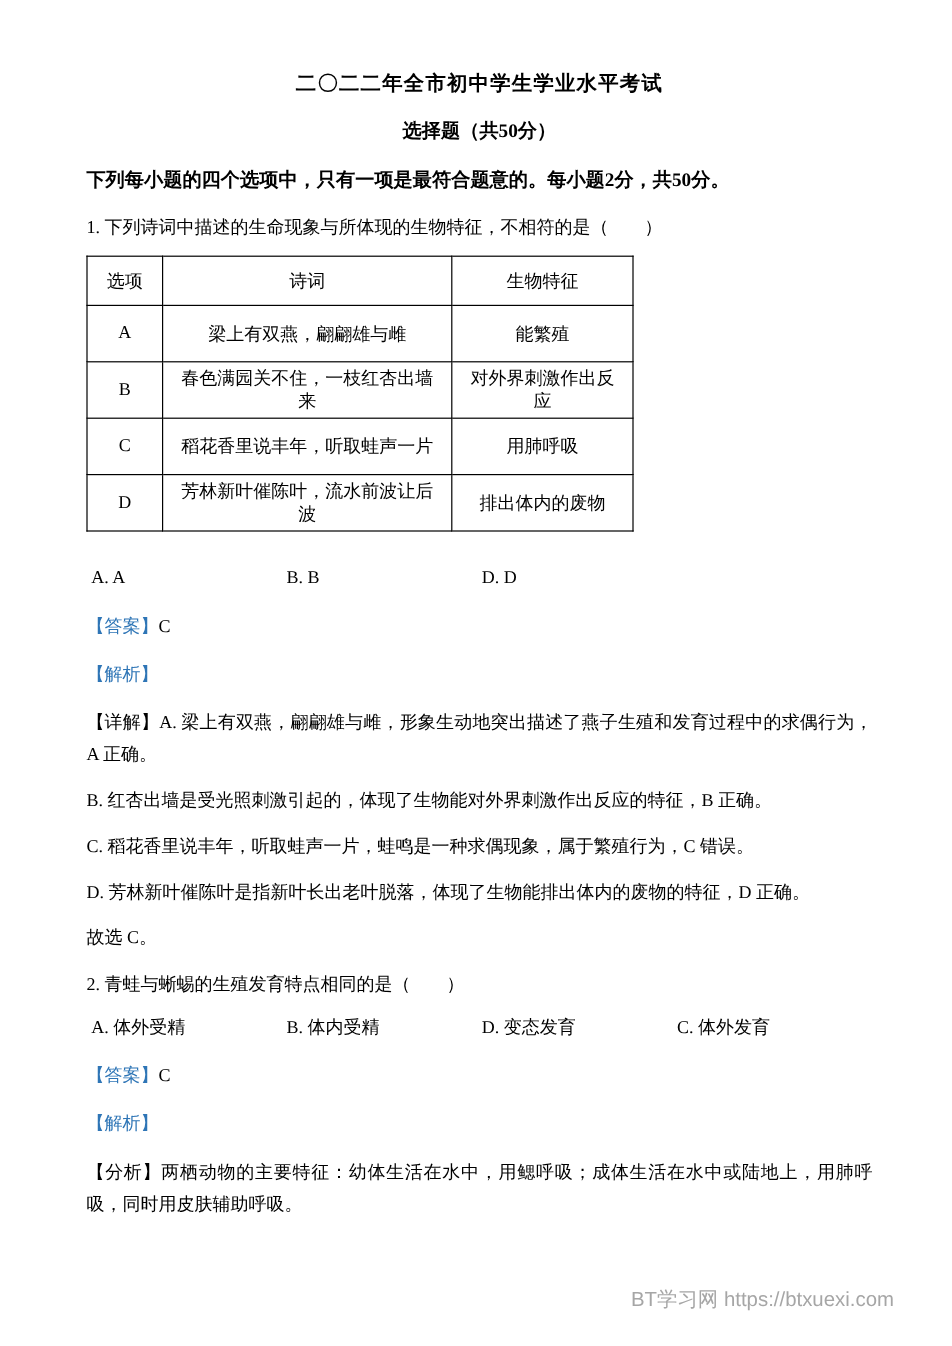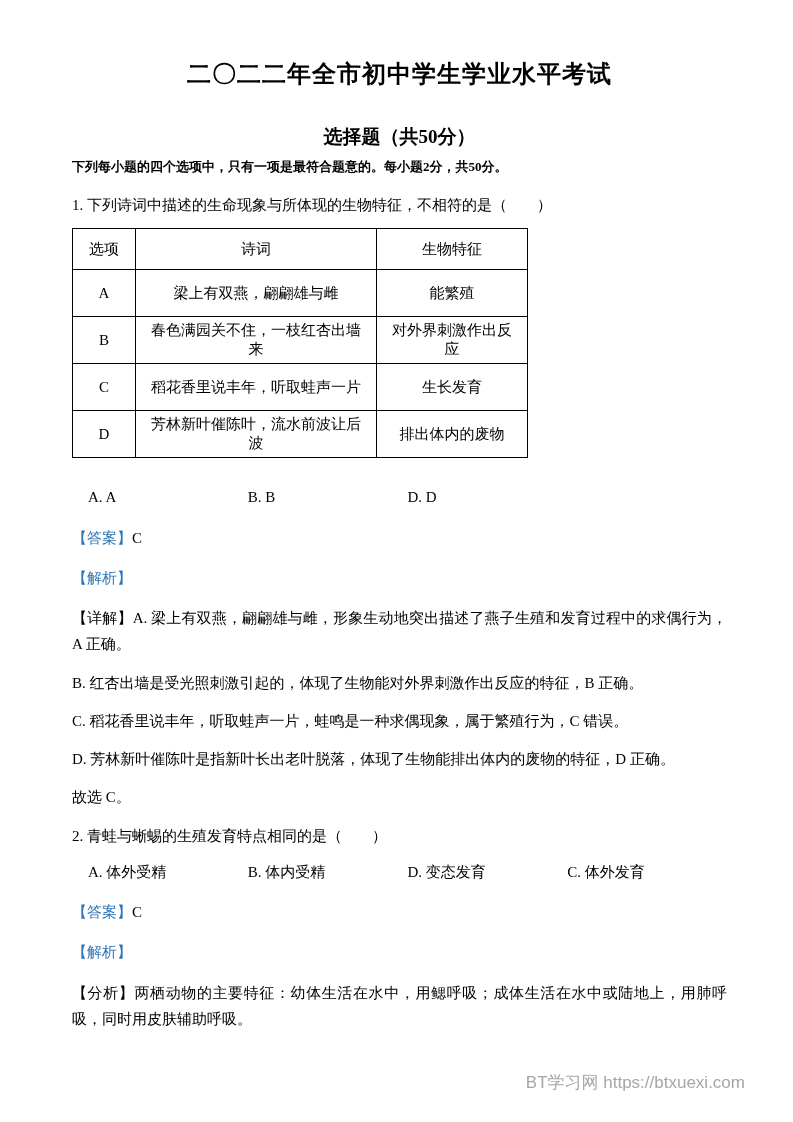--- a/index.html
+++ b/index.html
@@ -15,39 +15,39 @@
     background: #ffffff;
     font-family: "Liberation Serif", "DejaVu Serif", serif;
     color: #000000;
     font-size: 15px;
     box-sizing: border-box;
     padding: 58px 66px 0 72px;
     overflow: hidden;
   }
   .title {
     text-align: center;
-    font-size: 24px;
+    font-size: 17px;
     font-weight: bold;
-    margin: 0 0 34px 0;
+    margin: 0 0 18px 0;
     letter-spacing: 1px;
   }
   .subtitle {
     text-align: center;
     font-size: 21px;
     font-weight: bold;
     margin: 0 0 16px 0;
   }
   .section-heading {
     text-align: center;
-    font-size: 19px;
+    font-size: 16px;
     font-weight: bold;
-    margin: 0 0 8px 0;
+    margin: 0 0 20px 0;
   }
   .instruction {
-    font-size: 13px;
+    font-size: 16px;
     font-weight: bold;
     margin: 0 0 16px 0;
   }
   .para {
     margin: 0 0 12px 0;
     line-height: 1.75;
     text-align: justify;
   }
   .stem {
     margin: 0 0 10px 0;
@@ -65,21 +65,21 @@
     font-size: 15px;
     padding: 0 8px;
   }
   table.qtable th { height: 40px; }
   table.qtable td { height: 46px; }
   .col-opt  { width: 46px;  }
   .col-poem { width: 224px; }
   .col-feat { width: 134px; }
   .options-row {
     display: flex;
-    margin: 0 0 14px 16px;
+    margin: 0 0 14px 4px;
     line-height: 1.75;
   }
   .options-row span {
     flex: 0 0 25%;
     text-align: left;
   }
   .label-blue {
     color: #2e75b6;
   }
   .answer-line, .analysis-line {
@@ -121,21 +121,21 @@
         <td>能繁殖</td>
       </tr>
       <tr>
         <td>B</td>
         <td>春色满园关不住，一枝红杏出墙来</td>
         <td>对外界刺激作出反应</td>
       </tr>
       <tr>
         <td>C</td>
         <td>稻花香里说丰年，听取蛙声一片</td>
-        <td>生长发育</td>
+        <td>用肺呼吸</td>
       </tr>
       <tr>
         <td>D</td>
         <td>芳林新叶催陈叶，流水前波让后波</td>
         <td>排出体内的废物</td>
       </tr>
     </tbody>
   </table>
 
   <div class="options-row">

